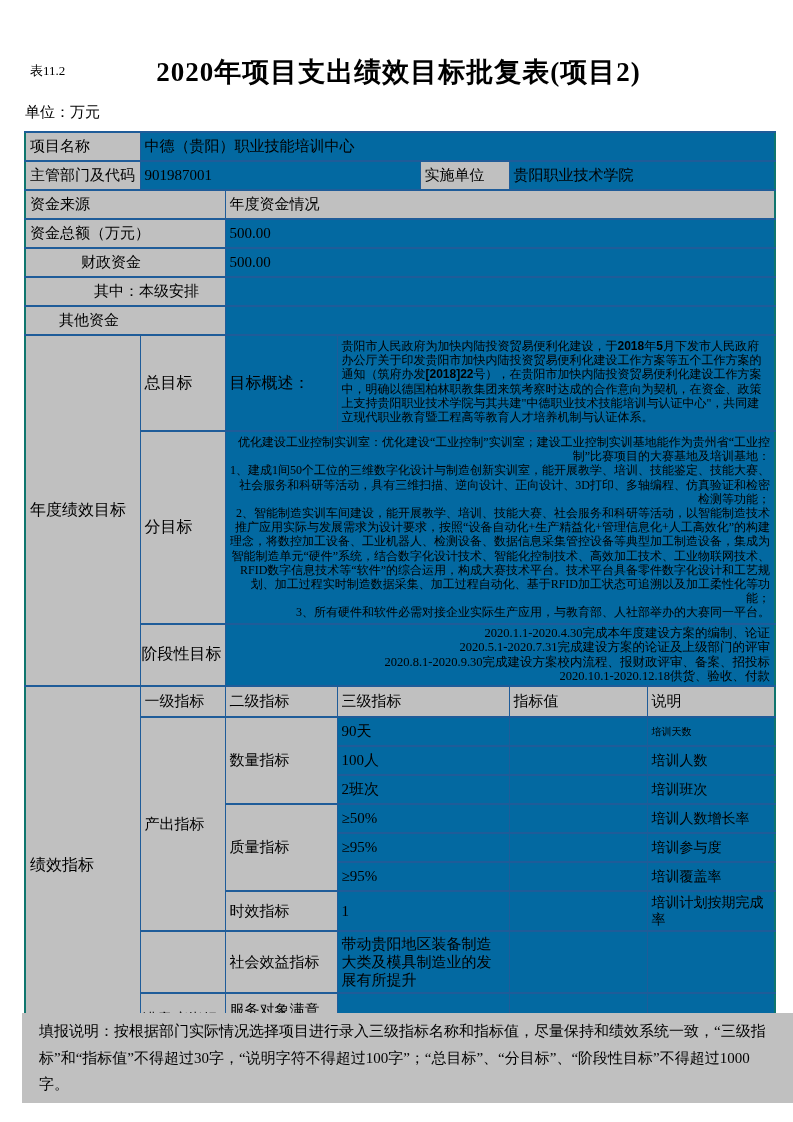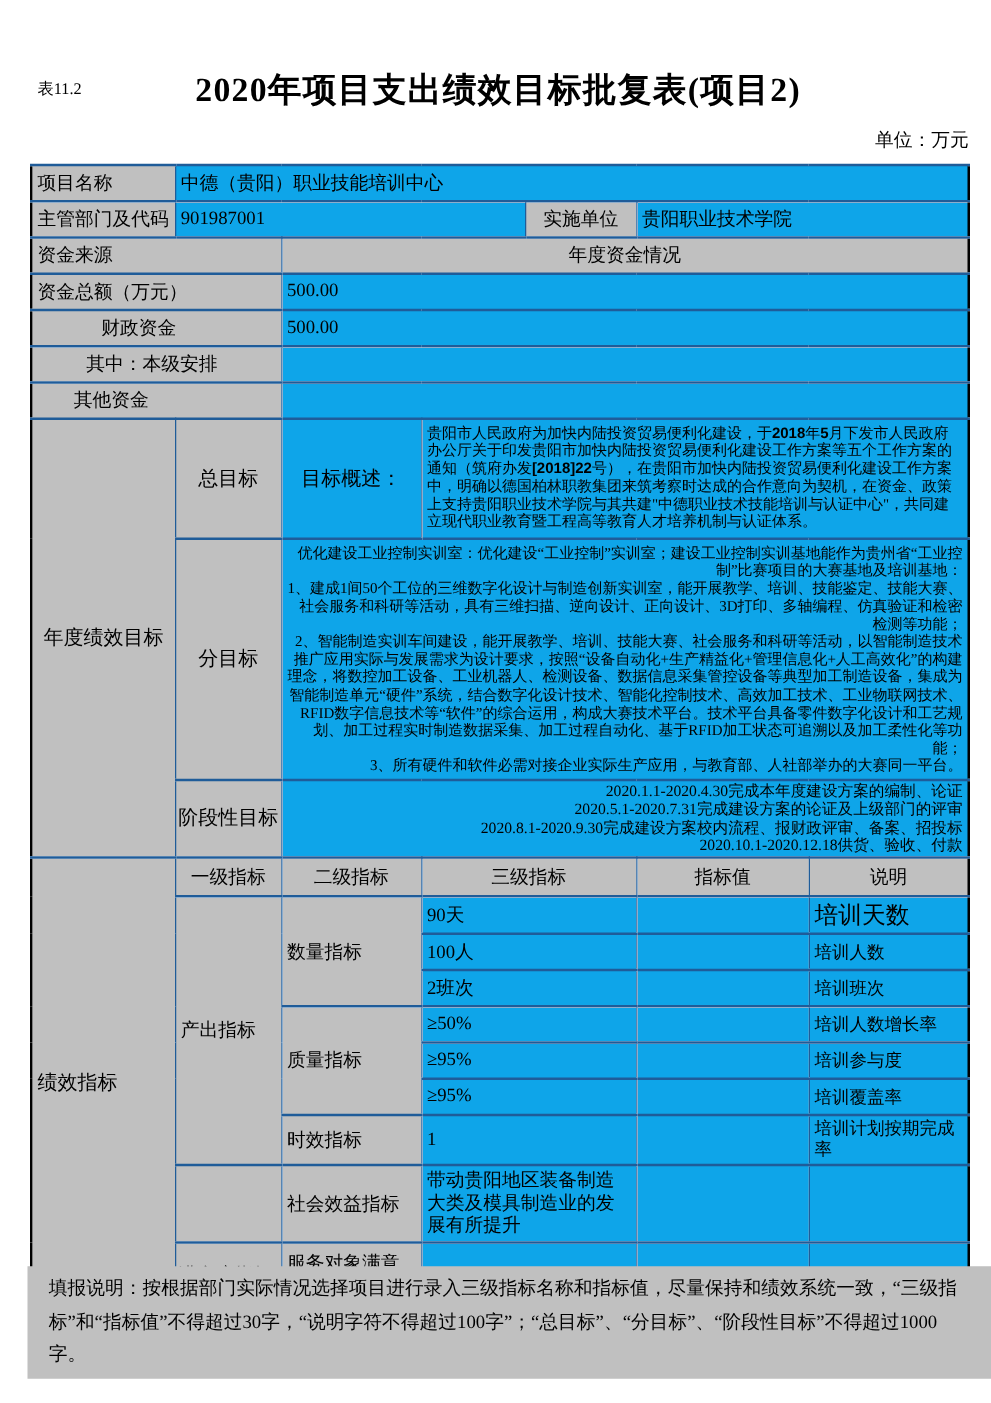--- a/index.html
+++ b/index.html
@@ -9,42 +9,42 @@
     position:relative;overflow:hidden;
   }
   .table-ref{
     position:absolute;top:22px;left:30px;font-size:13px;margin-top:40px;
   }
   .doc-title{
     position:absolute;top:52px;left:0;width:793px;text-align:center;
     font-size:27px;font-weight:bold;letter-spacing:1px;margin:2px;
   }
   .unit-note{
-    position:absolute;top:103px;left:25px;width:750px;text-align:right;
+    position:absolute;top:103px;left:25px;width:750px;text-align:left;
     font-size:15px;
   }
   table.form{
     position:absolute;top:131px;left:24px;
     border-collapse:collapse;table-layout:fixed;width:750px;
-    border:2px solid #000000;
+    border:2px solid #0f766e;
   }
   td{
     border-left:1px solid #1F5C99;border-right:1px solid #1F5C99;
     border-top:2px solid #1F5C99;border-bottom:2px solid #1F5C99;
     padding:1px 4px;font-size:15px;vertical-align:middle;
     overflow:hidden;word-break:break-all;
   }
   td.lab{background:#C0C0C0;}
-  td.val{background:#0ea5e9;}
-  td.center{text-align:center;}
+  td.val{background:#0369a1;}
+  td.center{}
   td.top{vertical-align:top;}
   .small{font-size:12px;line-height:14.2px;padding:3px 4px;}
   .pre{white-space:pre-wrap;text-align:right;}
   .ind1{padding-left:55px;}
-  .ind2{padding-left:43px;}
+  .ind2{padding-left:68px;}
   .ind3{padding-left:33px;}
   .seg-bold{font-weight:bold;font-family:"Liberation Sans","DejaVu Sans",sans-serif;font-size:12px;}
   .footer-note{
     position:absolute;top:1013px;left:22px;width:738px;
     background:#C0C0C0;padding:5px 17px;
     font-size:15px;line-height:26.5px;
   }
   .phase{font-size:12.5px;line-height:14.6px;}
   .goalhead{font-size:16px;}
 </style>
@@ -131,21 +131,21 @@
     <td class="lab center" colspan="2">三级指标</td>
     <td class="lab center">指标值</td>
     <td class="lab center">说明</td>
   </tr>
 
   <tr style="height:29px">
     <td class="lab" rowspan="7">产出指标</td>
     <td class="lab" rowspan="3">数量指标</td>
     <td class="val" colspan="2">90天</td>
     <td class="val"></td>
-    <td class="val" style="font-size:19px">培训天数</td>
+    <td class="val" style="font-size:10px">培训天数</td>
   </tr>
   <tr style="height:29px">
     <td class="val" colspan="2">100人</td>
     <td class="val"></td>
     <td class="val" style="font-size:14px">培训人数</td>
   </tr>
   <tr style="height:29px">
     <td class="val" colspan="2">2班次</td>
     <td class="val"></td>
     <td class="val" style="font-size:14px">培训班次</td>

